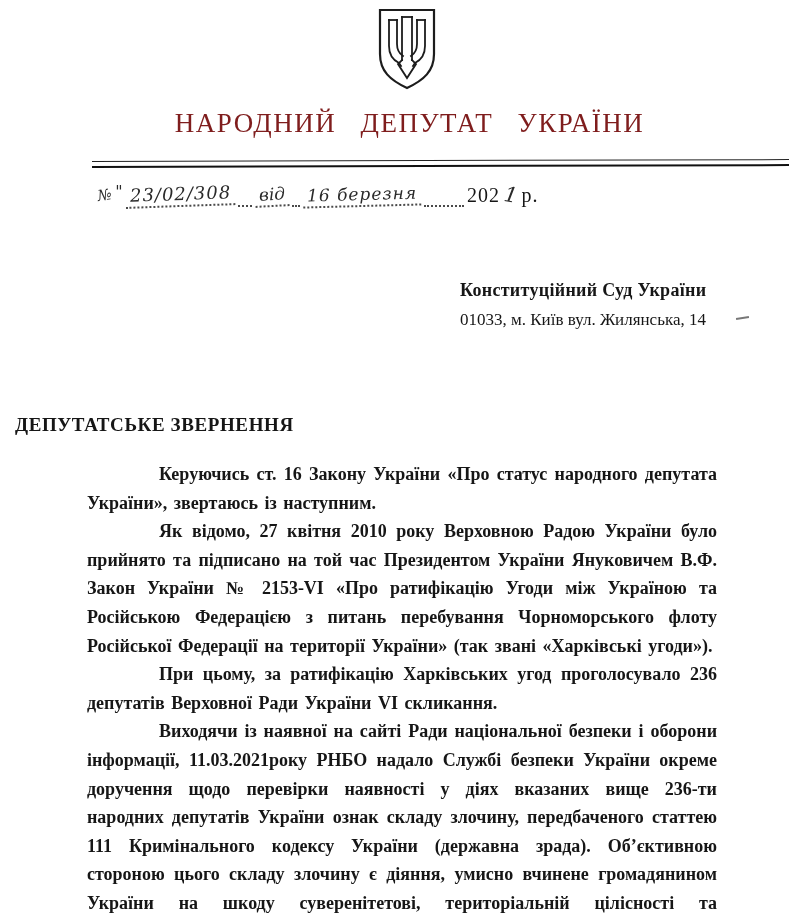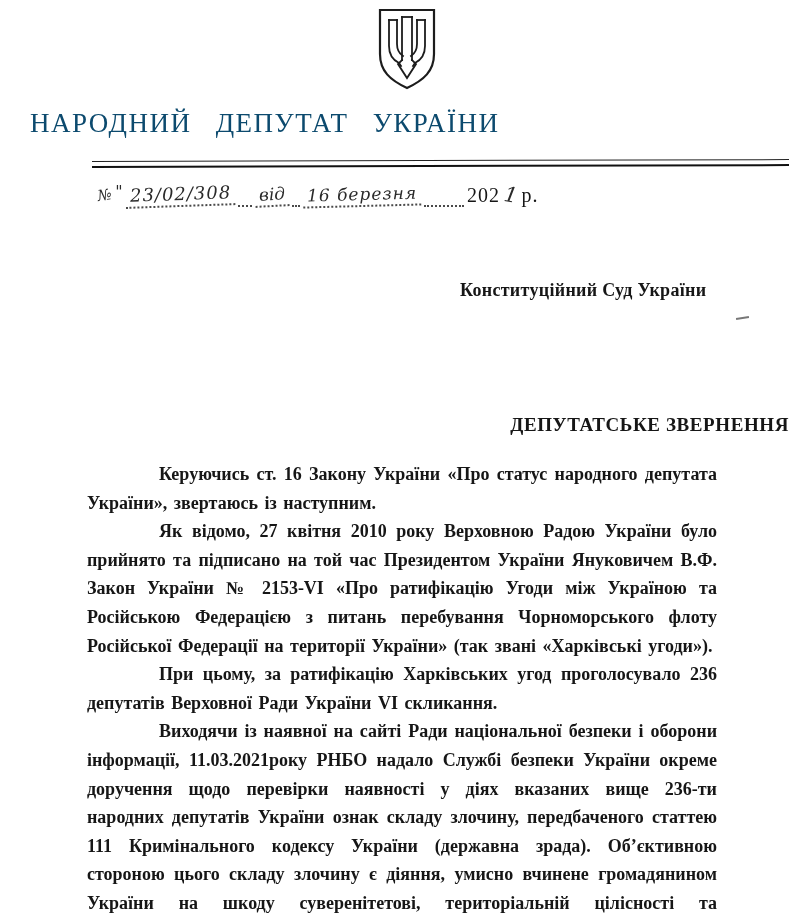--- a/index.html
+++ b/index.html
@@ -14,25 +14,25 @@
     color: #161616;
   }
 
   
   .emblem { position: absolute; left: 371px; top: 8px; }
 
   
   .org-title {
     position: absolute;
     top: 108px; left: 30px; right: 0;
-    text-align: left;
+    text-align: center;
     font-size: 27px;
     letter-spacing: 1.5px;
     word-spacing: 16px;
-    color: #0c4a6e;
+    color: #7f1d1d;
     white-space: nowrap;
   }
   .rule {
     position: absolute;
     top: 160px; left: 92px; right: -6px;
     height: 4px;
     border-top: 1.5px solid #222;
     border-bottom: 2.5px solid #111;
     transform: rotate(-0.15deg);
   }
@@ -80,21 +80,21 @@
     left: 736px; top: 317px;
     width: 13px; height: 2px;
     background: #777;
     transform: rotate(-8deg);
   }
 
   
   .doc-title {
     position: absolute;
     top: 414px; left: 15px; right: 0;
-    text-align: right;
+    text-align: left;
     font-weight: bold;
     font-size: 19px;
     letter-spacing: 0.6px;
   }
 
   
   .doc-body {
     position: absolute;
     top: 460px; left: 87px;
     width: 630px;
@@ -149,20 +149,21 @@
     <span class="leader" style="width:8px"></span>
     <span class="hw hw-date dotted">16 березня</span>
     <span class="leader" style="width:40px"></span>
     <span class="printed">202</span>
     <span class="hw year-digit">1</span>
     <span class="printed">р.</span>
   </div>
 
   <div class="recipient">
     <div class="recipient-name">Конституційний Суд України</div>
+    <div class="recipient-address">01033, м. Київ вул. Жилянська, 14</div>
   </div>
   <div class="artifact-dash"></div>
 
   <div class="doc-title">ДЕПУТАТСЬКЕ ЗВЕРНЕННЯ</div>
 
   <div class="doc-body">
     <p>Керуючись ст. 16 Закону України «Про статус народного депутата України», звертаюсь із наступним.</p>
     <p>Як відомо, 27 квітня 2010 року Верховною Радою України було прийнято та підписано на той час Президентом України Януковичем В.Ф. Закон України № 2153-VI «Про ратифікацію Угоди між Україною та Російською Федерацією з питань перебування Чорноморського флоту Російської Федерації на території України» (так звані «Харківські угоди»).</p>
     <p>При цьому, за ратифікацію Харківських угод проголосувало 236 депутатів Верховної Ради України VI скликання.</p>
     <p>Виходячи із наявної на сайті Ради національної безпеки і оборони інформації, 11.03.2021року РНБО надало Службі безпеки України окреме доручення щодо перевірки наявності у діях вказаних вище 236-ти народних депутатів України ознак складу злочину, передбаченого статтею 111 Кримінального кодексу України (державна зрада). Об’єктивною стороною цього складу злочину є діяння, умисно вчинене громадянином України на шкоду суверенітетові, територіальній цілісності та недоторканності, обороноздатності, державній, економічній чи інформаційній безпеці України: перехід на бік ворога в умовах воєнного стану або в період збройного</p>

